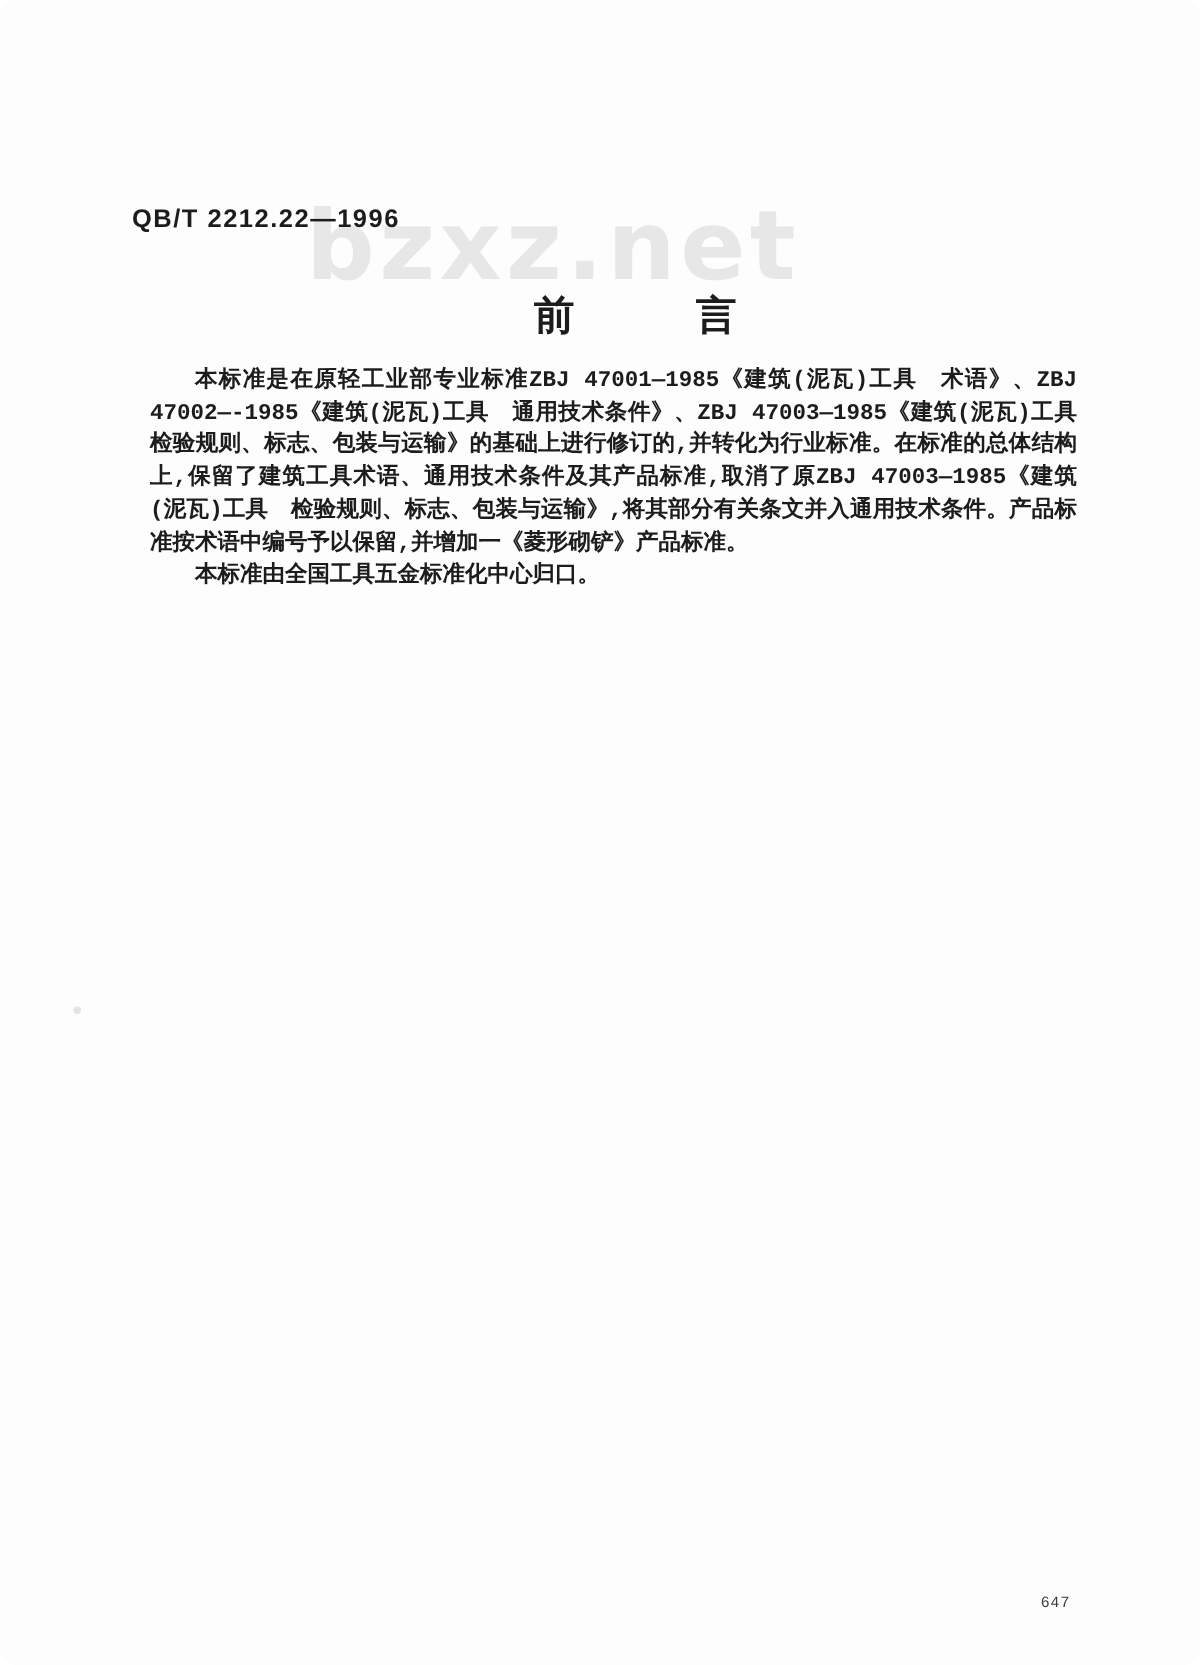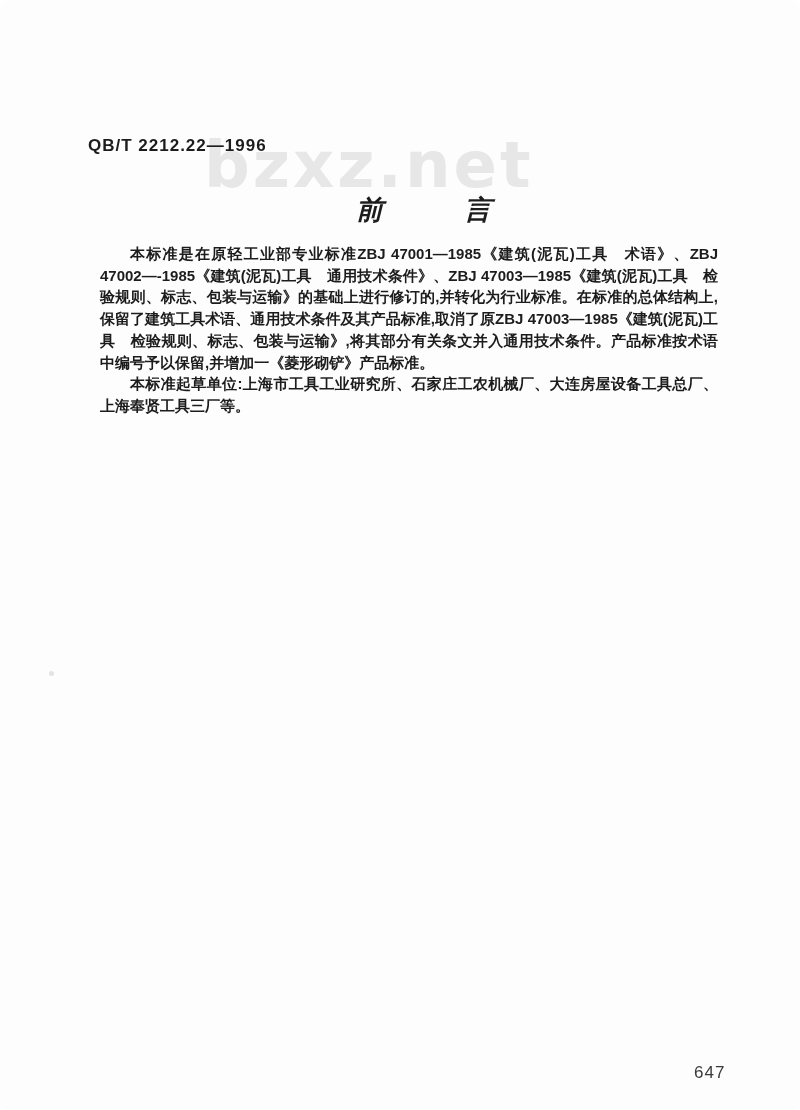--- a/index.html
+++ b/index.html
@@ -38,43 +38,43 @@
   }
   .title {
     position: absolute;
     left: 356px;
     top: 192px;
     margin: 0;
     font-size: 27px;
     font-weight: 900;
     z-index: 2;
     white-space: nowrap;
-    font-style: italic;
   }
   .body-text {
     position: absolute;
     left: 100px;
     top: 243px;
     width: 618px;
     font-size: 15px;
     line-height: 21.7px;
     font-weight: 600;
     text-align: justify;
     z-index: 2;
   }
   .body-text p {
     margin: 0;
     padding: 0;
     text-indent: 2em;
+    font-family: Liberation Mono, monospace;
   }
   .page-number {
     position: absolute;
     left: 694px;
     top: 1063px;
-    font-size: 17px;
+    font-size: 10px;
     color: #3a3a3a;
     letter-spacing: 1px;
     z-index: 2;
   }
   .speck {
     position: absolute;
     left: 49px;
     top: 671px;
     width: 5px;
     height: 5px;
@@ -89,20 +89,20 @@
 <div class="page">
 
   <div class="std-no">QB/T 2212.22—1996</div>
 
   <div class="watermark">bzxz.net</div>
 
   <h1 class="title">前　　　言</h1>
 
   <div class="body-text">
     <p>本标准是在原轻工业部专业标准ZBJ 47001—1985《建筑(泥瓦)工具　术语》、ZBJ 47002—-1985《建筑(泥瓦)工具　通用技术条件》、ZBJ 47003—1985《建筑(泥瓦)工具　检验规则、标志、包装与运输》的基础上进行修订的,并转化为行业标准。在标准的总体结构上,保留了建筑工具术语、通用技术条件及其产品标准,取消了原ZBJ 47003—1985《建筑(泥瓦)工具　检验规则、标志、包装与运输》,将其部分有关条文并入通用技术条件。产品标准按术语中编号予以保留,并增加一《菱形砌铲》产品标准。</p>
-    <p>本标准起草单位:上海市工具工业研究所、石家庄工农机械厂、大连房屋设备工具总厂、上海奉贤工具三厂等。</p>
+    <p>本标准由全国工具五金标准化中心归口。</p>
   </div>
 
   <div class="speck"></div>
 
   <div class="page-number">647</div>
 
 </div>
 
 </body></html>

